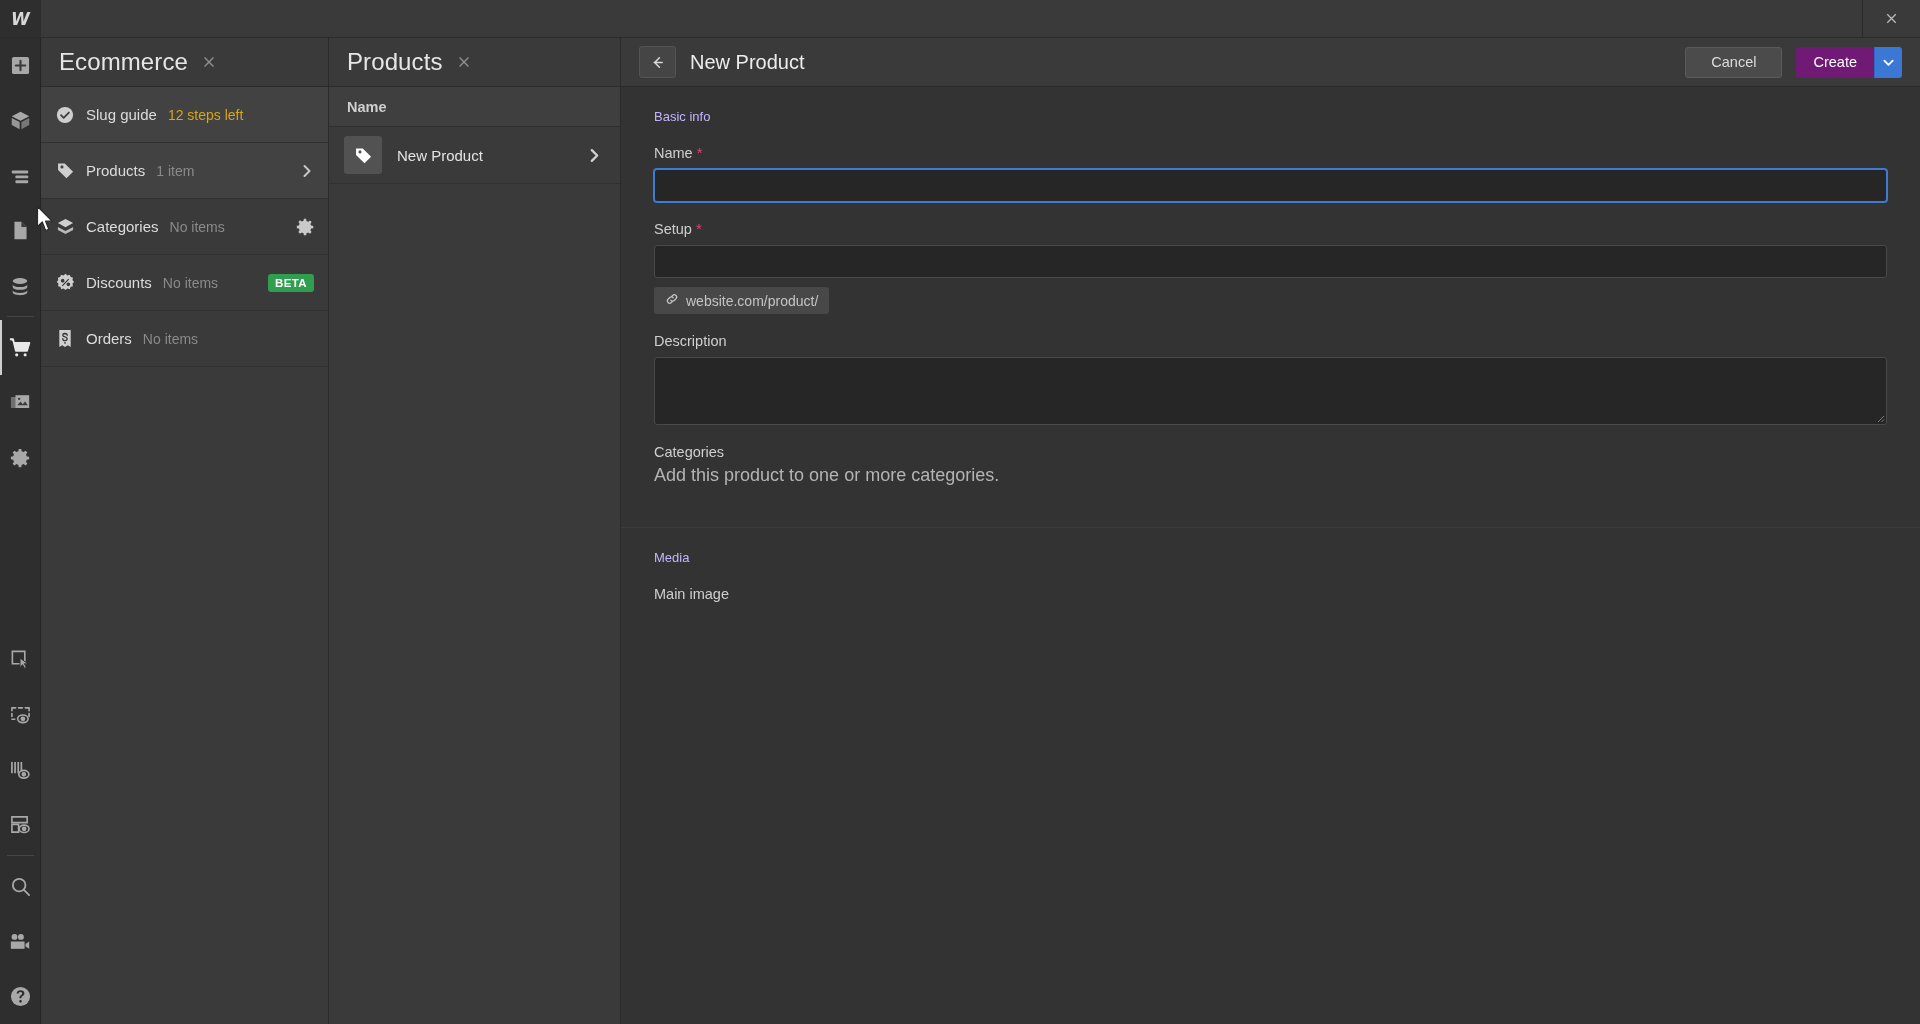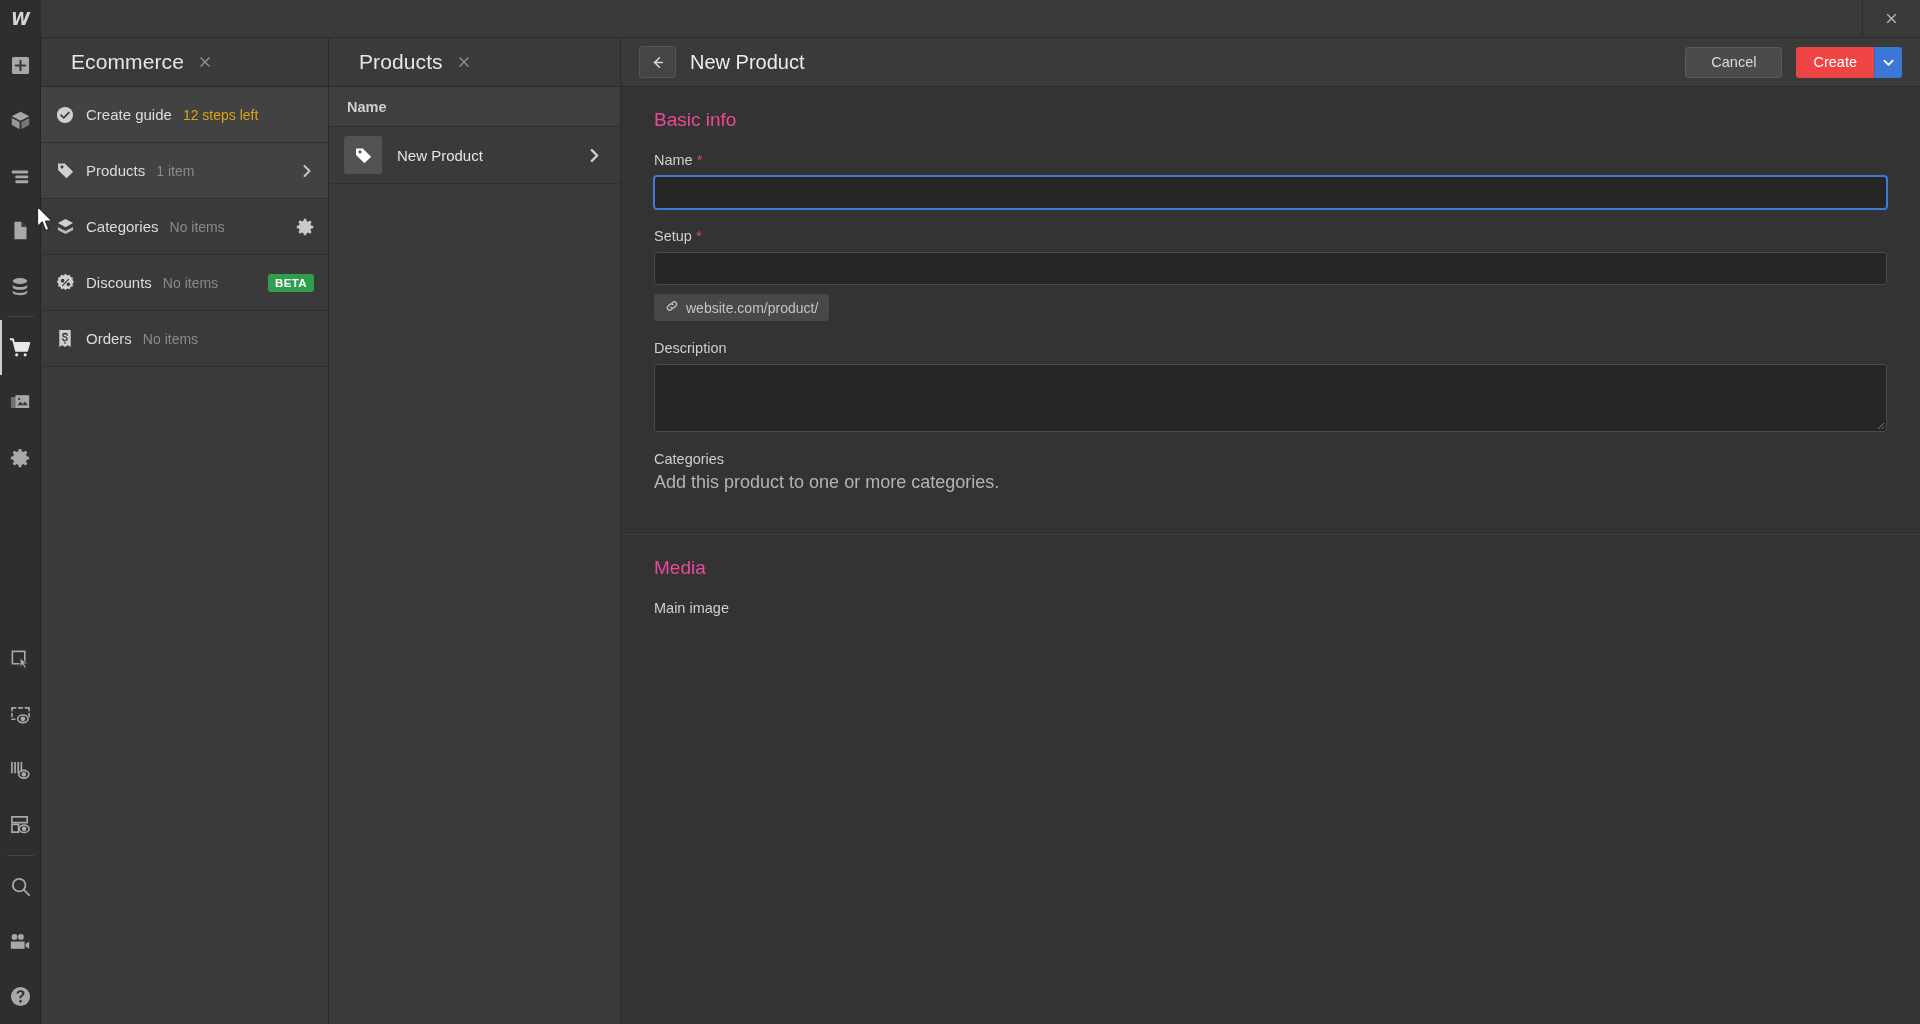--- a/index.html
+++ b/index.html
@@ -53,21 +53,21 @@
 
   
   .panel-ecom {
     width: 288px; flex: 0 0 288px; background: #3a3a3a;
     border-right: 1px solid #2b2b2b; display: flex; flex-direction: column;
   }
   .panel-head {
     height: 49px; display: flex; align-items: center; gap: 13px;
     padding: 0 18px; border-bottom: 1px solid #2b2b2b; flex: 0 0 49px;
   }
-  .panel-title { font-size: 21px; color: #e6e6e6; font-weight: 400; letter-spacing: .1px; margin-left: 12px; }
+  .panel-title { font-size: 24px; color: #e6e6e6; font-weight: 400; letter-spacing: .1px; }
   .panel-close { color: #8f8f8f; display: flex; align-items: center; }
 
   .ecom-row {
     display: flex; align-items: center; gap: 11px;
     height: 56px; padding: 0 14px;
     border-bottom: 1px solid #303030;
     color: #d4d4d4; font-size: 15px;
   }
   .ecom-row .ic { width: 20px; display:flex; align-items:center; justify-content:center; color: #cfcfcf; flex: 0 0 20px; }
   .ecom-row .lbl { color: #dcdcdc; font-size: 15px; }
@@ -118,34 +118,34 @@
   }
   .editor-title { font-size: 20px; color: #ededed; }
   .editor-head .grow { flex: 1; }
   .btn-cancel {
     height: 31px; padding: 0 25px; border-radius: 3px; background: #4b4b4b;
     border: 1px solid #5a5a5a; color: #dcdcdc; font-size: 14.5px;
     display: flex; align-items: center; font-family: "Liberation Sans", sans-serif;
   }
   .btn-create-group { display: flex; align-items: stretch; border-radius: 3px; overflow: hidden; }
   .btn-create {
-    height: 31px; padding: 0 17px; background: #ef4444; color: #ffffff;
+    height: 31px; padding: 0 17px; background: #701a75; color: #ffffff;
     font-size: 14.5px; display: flex; align-items: center; border: none;
     font-family: "Liberation Sans", sans-serif;
   }
   .btn-create-caret {
     width: 28px; background: #3b77d4; color: #fff; display: flex;
     align-items: center; justify-content: center; border-left: 1px solid #3068bd;
   }
 
   
   .editor-body { flex: 1; overflow: hidden; padding: 0; }
   .section { padding: 22px 33px 22px 33px; }
   .section + .section { border-top: 1px solid #3d3d3d; }
-  .section-title { font-size: 19px; color: #ec4899; margin-bottom: 21px; font-weight: 400; }
+  .section-title { font-size: 13px; color: #c4b5fd; margin-bottom: 21px; font-weight: 400; }
 
   .field { margin-bottom: 19px; }
   .field-label { font-size: 14.5px; color: #cfcfcf; margin-bottom: 8px; display: flex; align-items: baseline; gap: 4px; }
   .req { color: #e0436f; font-size: 15px; line-height: 1; }
   .field-help { font-size: 18px; color: #b4b4b4; margin-bottom: 9px; margin-top: -3px; }
 
   .inp {
     width: 100%; height: 33px; background: #262626; border: 1px solid #4a4a4a;
     border-radius: 3px; color: #e2e2e2; font-size: 14.5px; padding: 0 10px;
     font-family: "Liberation Sans", sans-serif;
@@ -324,21 +324,21 @@
         </div>
       </div>
 
       <div class="ecom-row row-setup">
         <span class="ic">
           <svg width="18" height="18" viewBox="0 0 20 20" fill="currentColor">
               <circle cx="10" cy="10" r="9"></circle>
               <path d="M5.6 10.2l2.9 2.9 5.8-5.8" stroke="#3f3f3f" stroke-width="2" fill="none" stroke-linecap="round" stroke-linejoin="round"></path>
             </svg>
         </span>
-        <span class="lbl">Create guide</span>
+        <span class="lbl">Slug guide</span>
         <span class="sub warn">12 steps left</span>
       </div>
 
       <div class="ecom-row row-products">
         <span class="ic">
           <svg width="19" height="19" viewBox="0 0 20 20" fill="currentColor">
               <path d="M2.2 9.6V2.6h7L18 11.2l-7 7z"></path>
               <circle cx="6.3" cy="6.2" r="1.6" fill="#424242"></circle>
             </svg>
         </span>

